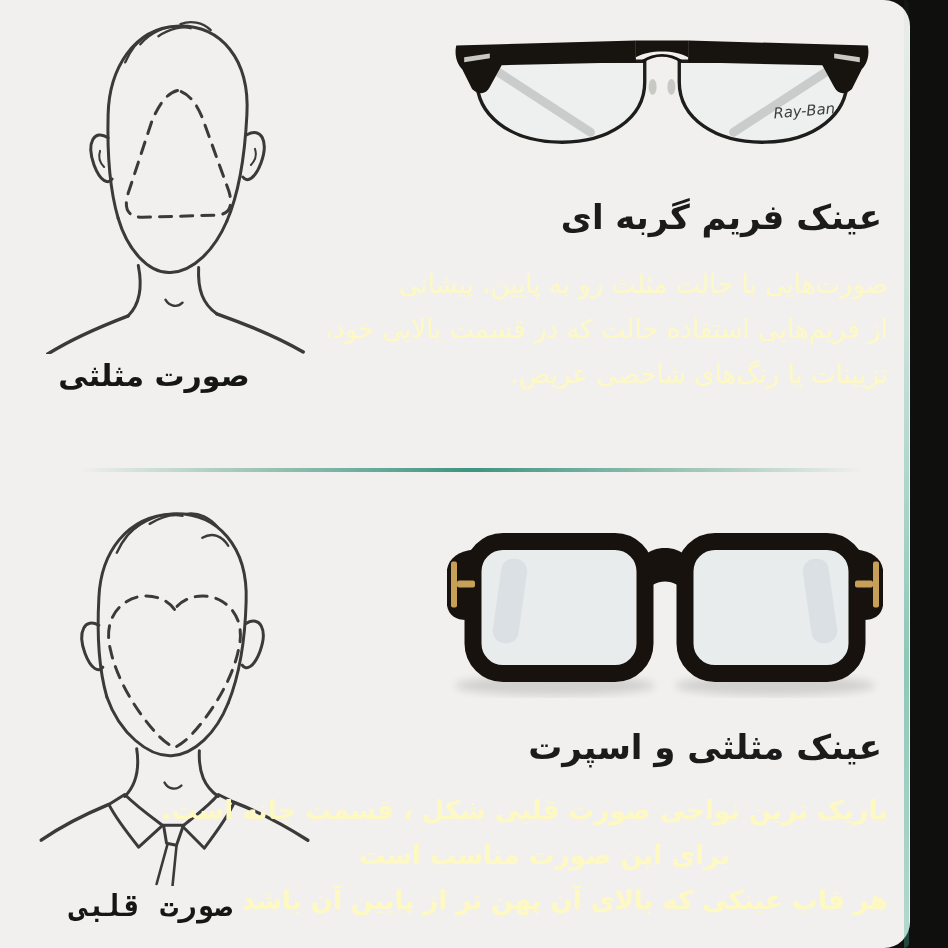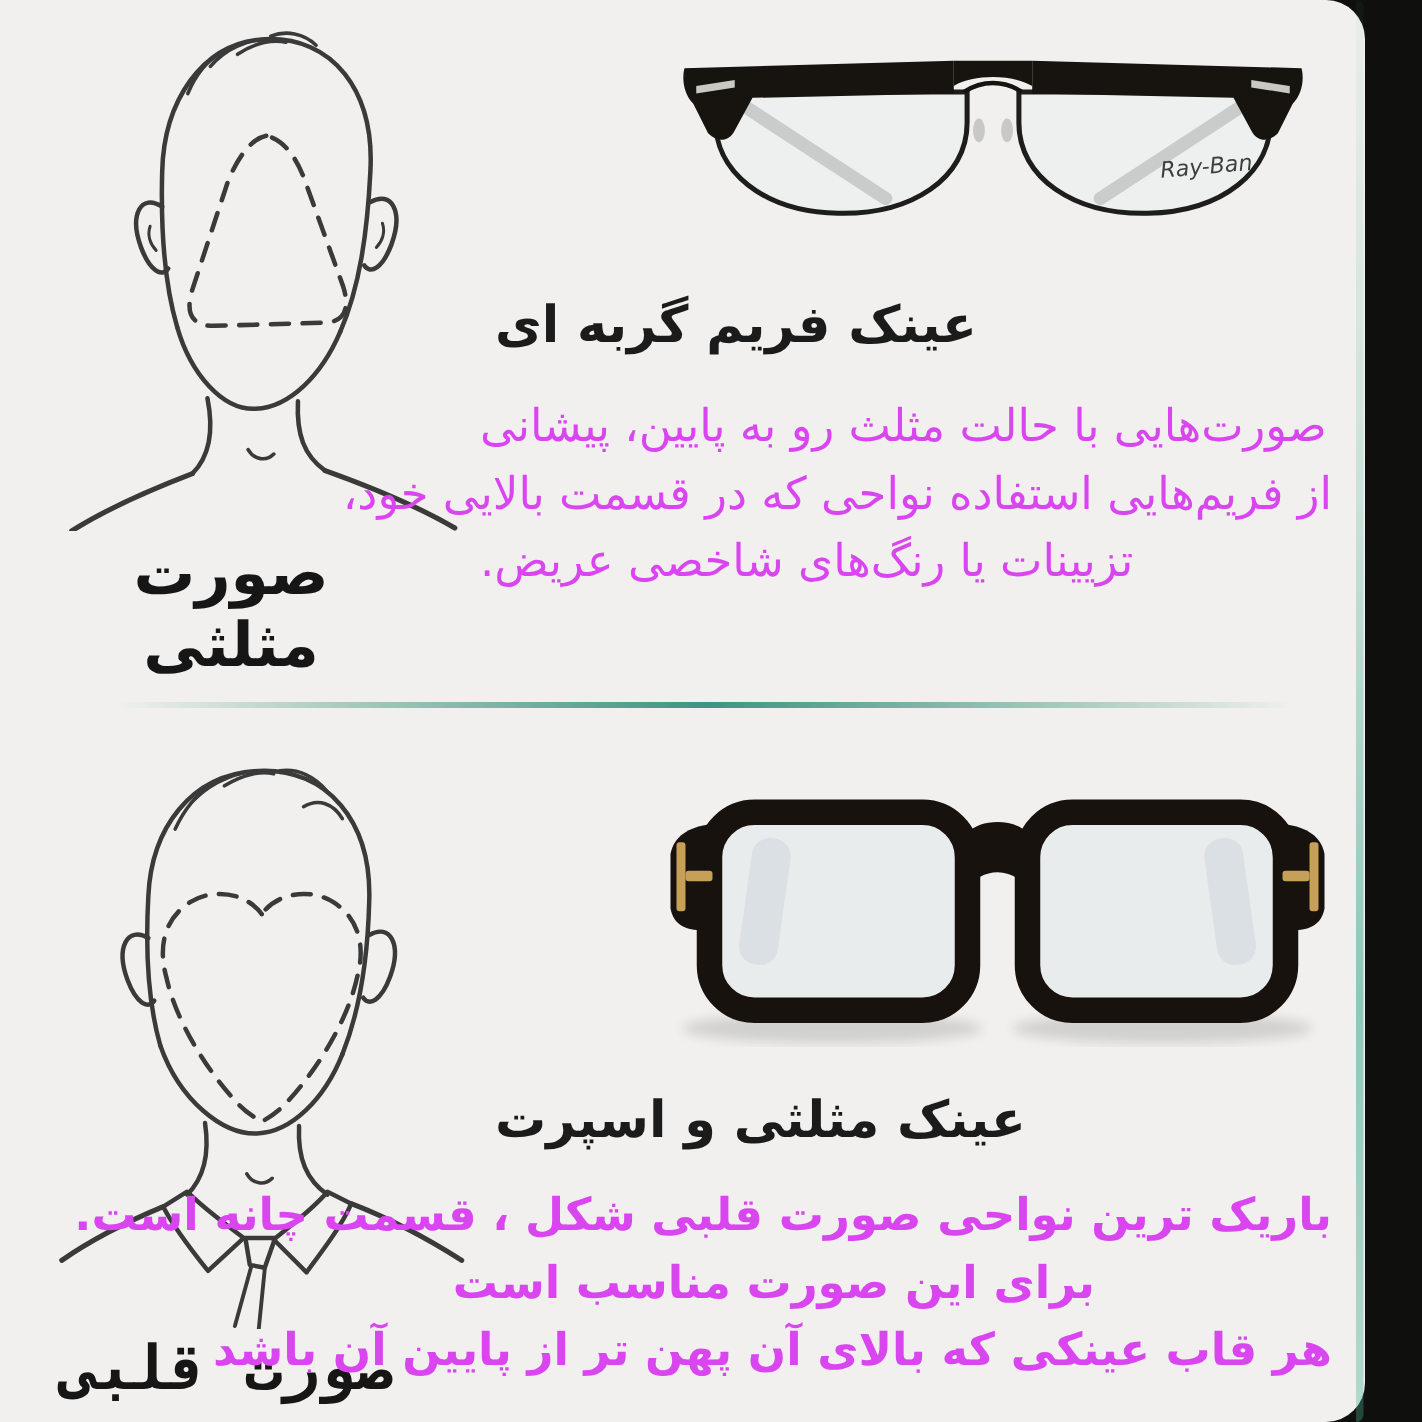--- a/index.html
+++ b/index.html
@@ -18,32 +18,32 @@
       rgba(90,180,160,0.05) 0%,
       rgba(90,180,160,0.25) 35%,
       rgba(74,172,148,0.6) 70%,
       rgba(74,172,148,0.35) 100%);
   }
   .side-band{
     position:absolute;left:910px;top:0;width:38px;height:948px;
     background:#0f0f0e;
   }
   .heading{
-    position:absolute;right:66px;left:330px;direction:rtl;text-align:left;
+    position:absolute;right:66px;left:346px;direction:rtl;text-align:right;
     font-size:34px;font-weight:bold;color:#1b1b1b;white-space:nowrap;
   }
   .para{
-    position:absolute;right:60px;left:320px;direction:rtl;text-align:left;
-    font-size:30px;color:#d946ef;line-height:45px;
+    position:absolute;right:60px;left:320px;direction:rtl;text-align:right;
+    font-size:26px;color:#fef9c3;line-height:45px;
   }
   .body-line{white-space:nowrap;}
   .offset{padding-right:158px;}
   .face-label{
     position:absolute;direction:rtl;text-align:center;
-    font-size:41px;font-weight:bold;color:#161616;
+    font-size:30px;font-weight:bold;color:#161616;
   }
   .illus{position:absolute;}
   svg{display:block;}
 </style>
 </head>
 <body>
 
 <div class="stage">
   <div class="card"></div>
   <div class="teal-edge"></div>
@@ -103,21 +103,21 @@
       <path d="M397,46 L423,50 L423,55 L397,51 Z" fill="#c9c9c3"></path>
 
       <text x="336" y="112" font-size="15" font-style="italic" fill="#3f3f3f" transform="rotate(-5 336 112)" font-family="DejaVu Sans, sans-serif">Ray-Ban</text>
     </svg>
   </div>
 
   <div class="heading" style="top:197px;">عینک فریم گربه ای</div>
 
   <div class="para" style="top:262px;">
     <div class="body-line">صورت‌هایی با حالت مثلث رو به پایین، پیشانی</div>
-    <div class="body-line">از فریم‌هایی استفاده نواحی که در قسمت بالایی خود،</div>
+    <div class="body-line">از فریم‌هایی استفاده حالت که در قسمت بالایی خود،</div>
     <div class="body-line">تزیینات یا رنگ‌های شاخصی عریض.</div>
   </div>
 
   <div style="position:absolute;left:78px;top:468px;width:785px;height:4px;border-radius:2px;
               background:linear-gradient(to right,rgba(120,120,120,0) 0%,rgba(143,191,174,0.7) 18%,#3d9480 50%,rgba(143,191,174,0.7) 82%,rgba(120,120,120,0) 100%);"></div>
 
   <div class="illus" style="left:22px;top:498px;">
     <svg width="305" height="388" viewBox="0 0 300 390">
       <g fill="none" stroke="#3a3a3a" stroke-width="3" stroke-linecap="round" stroke-linejoin="round">
 

